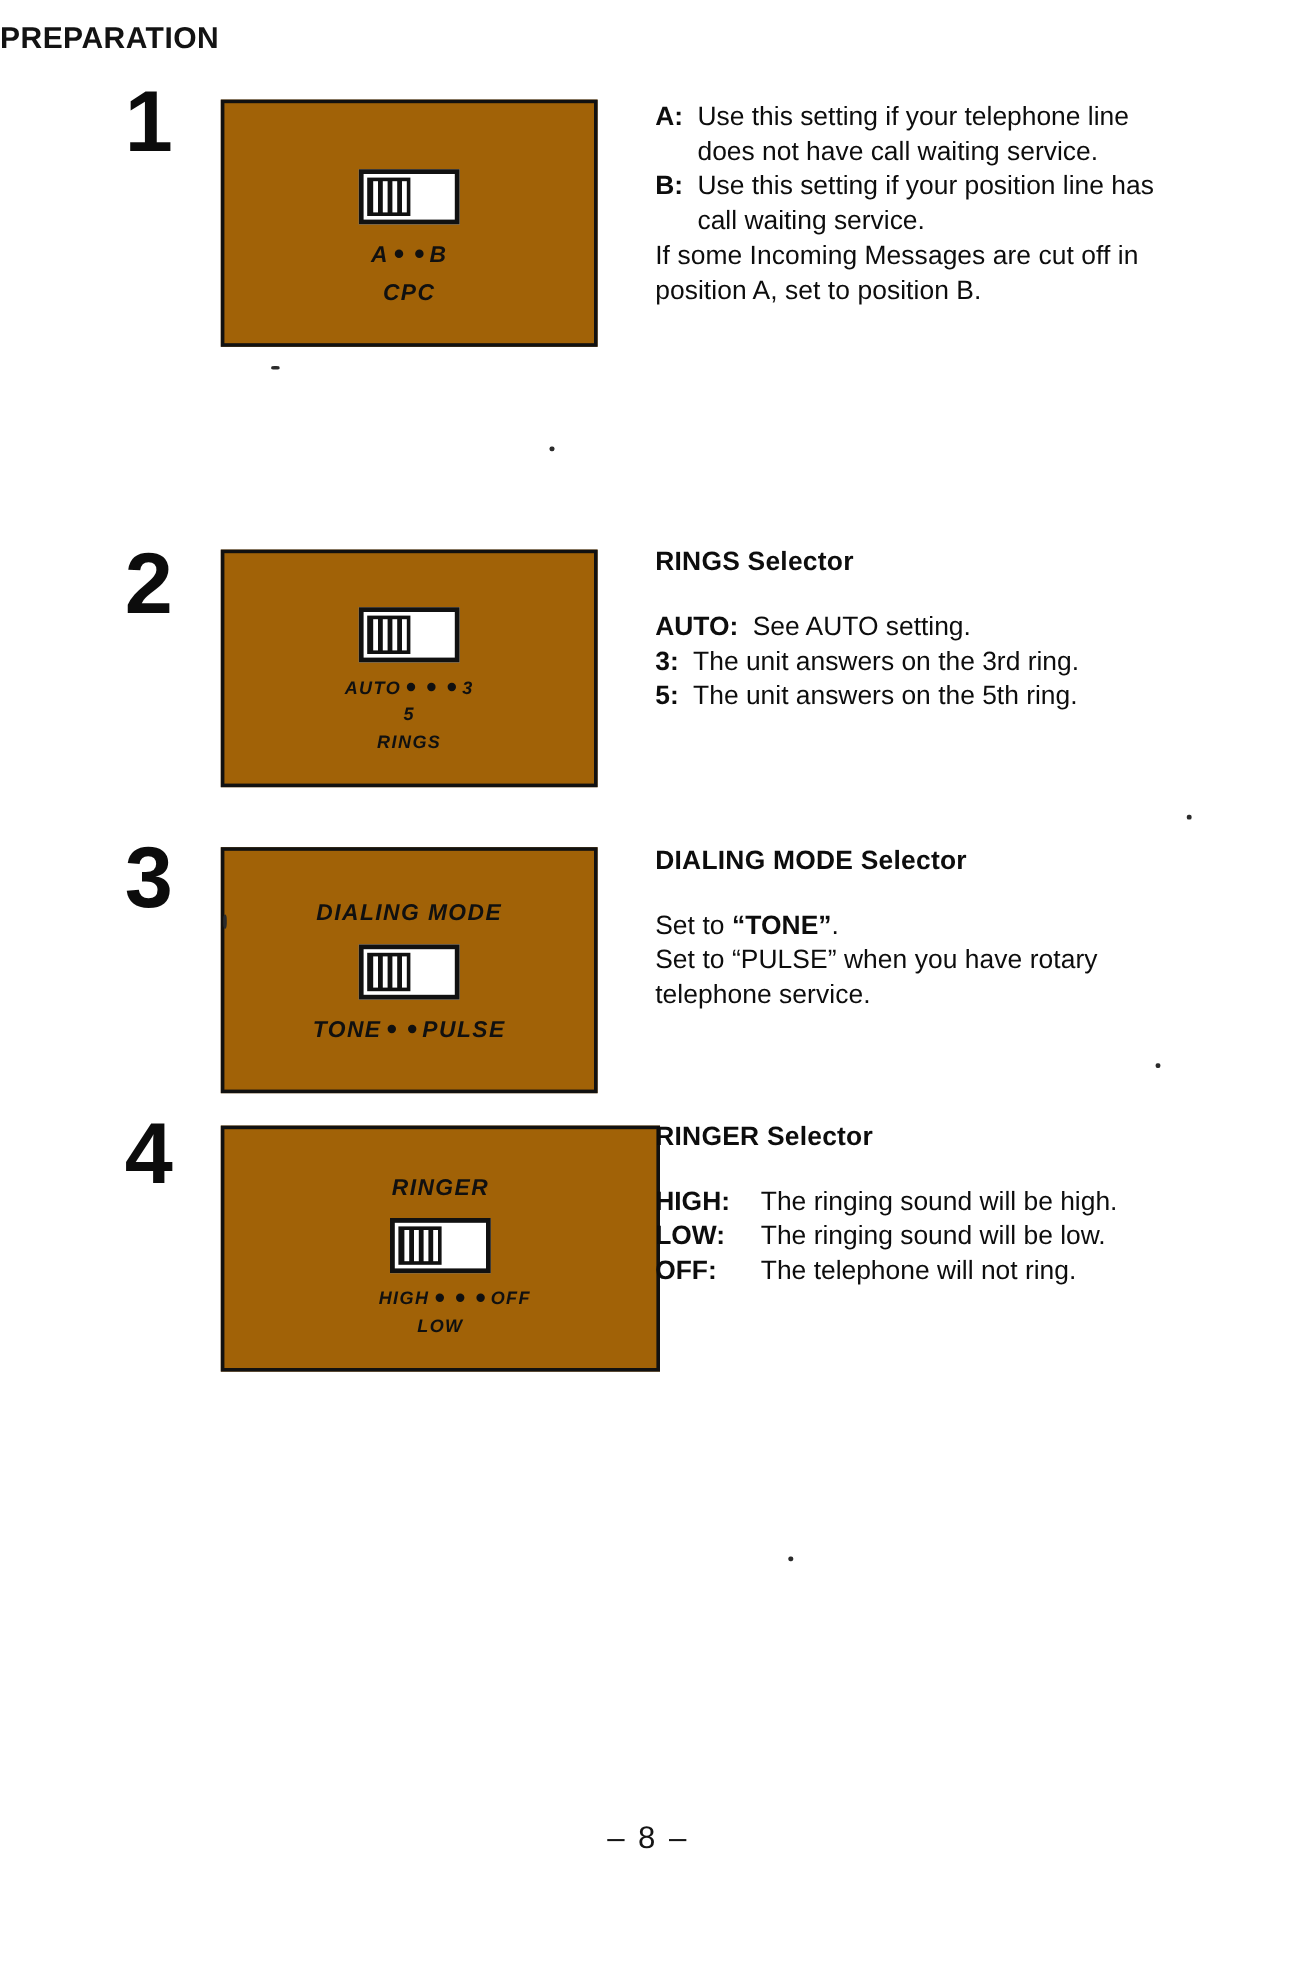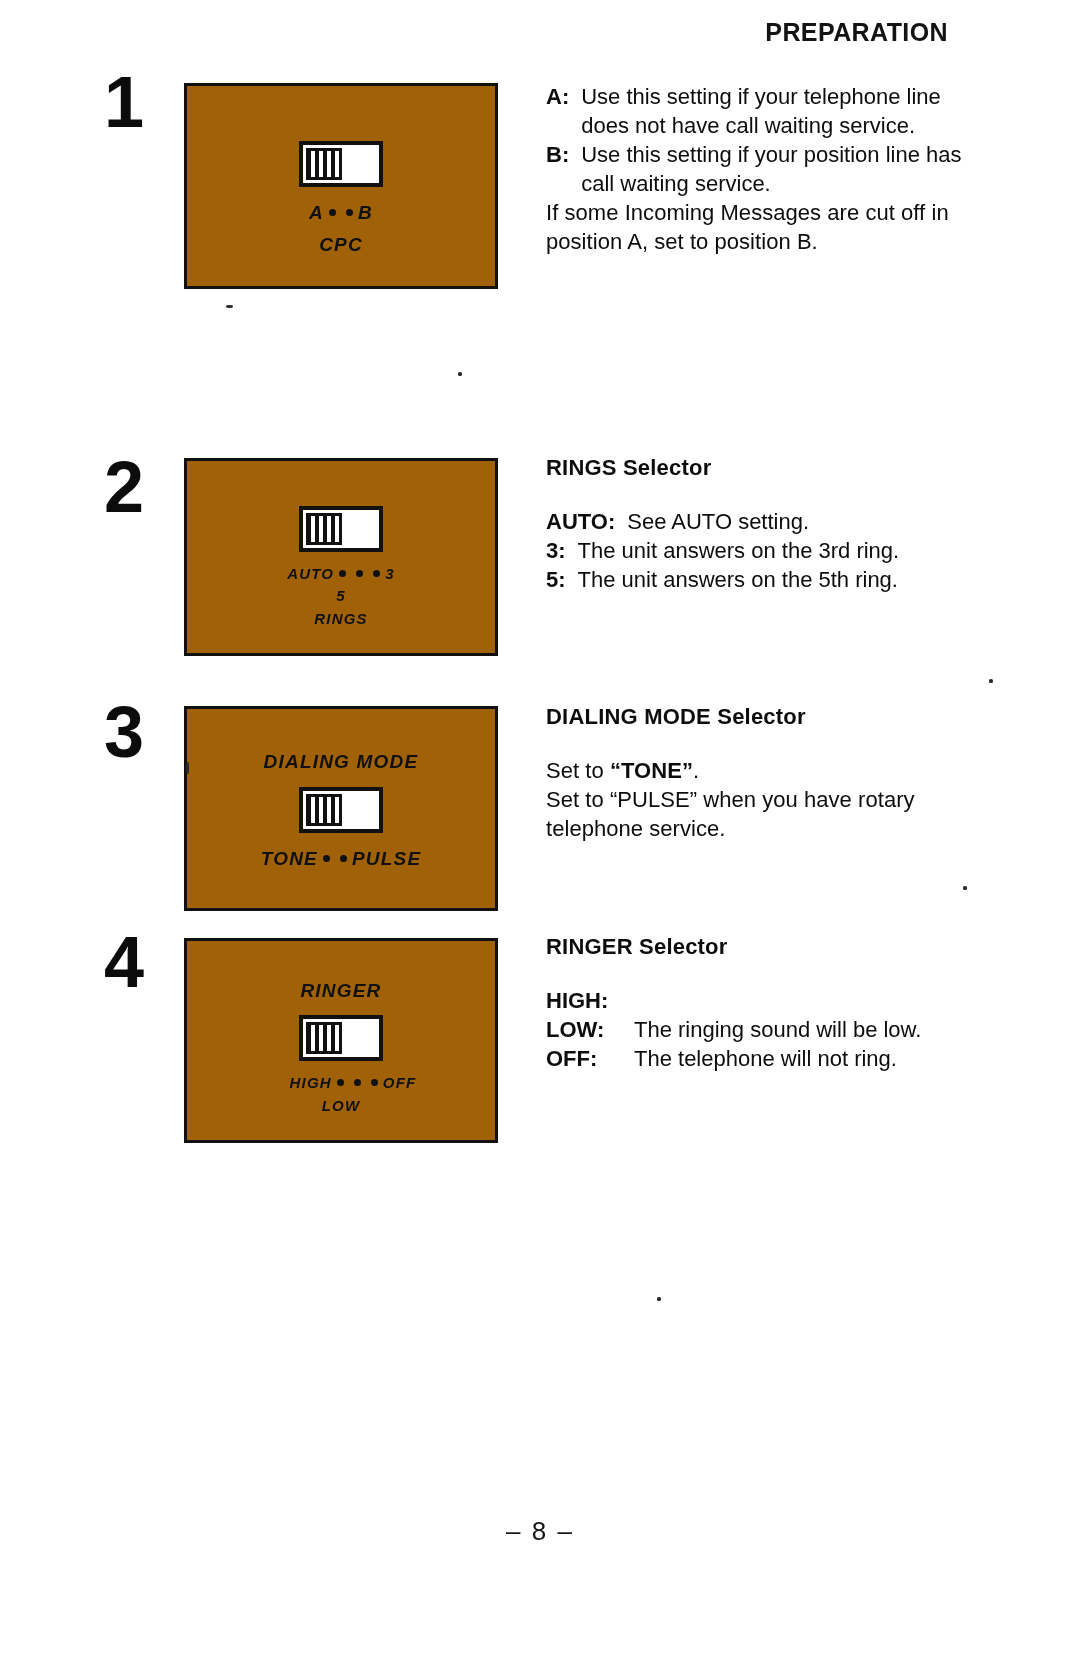--- a/index.html
+++ b/index.html
@@ -15,21 +15,21 @@
     color: #000000;
     overflow: hidden;
   }
 
   
   .page-header {
     position: absolute;
     top: 18px;
     left: 0;
     width: 948px;
-    text-align: right;
+    text-align: left;
     font-size: 25px;
     font-weight: 700;
     letter-spacing: 0.4px;
     color: #131313;
   }
 
   
   .step-row {
     position: absolute;
     left: 0;
@@ -299,21 +299,21 @@
   <div class="text-col" style="top:4px;">
     <div class="sect-title">DIALING MODE Selector</div>
     <div class="body-line"><span>Set to </span><span class="b">“TONE”</span><span>.</span></div>
     <div class="body-line">Set to “PULSE” when you have rotary telephone service.</div>
   </div>
 </div>
 
 <div class="step-row" style="top:930px;">
   <div class="step-number">4</div>
 
-  <div class="fig-box" style="top:8px; width:314px; height:205px;">
+  <div class="fig-box" style="top:8px; width:366px; height:205px;">
     <div class="fig-inner">
       <div class="fig-stack" style="top:37px;">
         <div class="fig-label" style="margin-bottom:11px;">RINGER</div>
         <div class="switch-wrap">
           <span class="switch">
             <span class="knob">
               <span class="rib" style="left:5px;"></span>
               <span class="rib" style="left:13px;"></span>
               <span class="rib" style="left:21px;"></span>
               <span class="rib" style="left:29px;"></span>
@@ -325,20 +325,21 @@
         </div>
         <div class="fig-label small" style="margin-top:3px;">LOW</div>
       </div>
     </div>
   </div>
 
   <div class="text-col" style="top:4px;">
     <div class="sect-title">RINGER Selector</div>
     <div class="defn">
       <span class="term" style="flex:0 0 88px;">HIGH:</span>
+      <span class="desc">The ringing sound will be high.</span>
     </div>
     <div class="defn">
       <span class="term" style="flex:0 0 88px;">LOW:</span>
       <span class="desc">The ringing sound will be low.</span>
     </div>
     <div class="defn">
       <span class="term" style="flex:0 0 88px;">OFF:</span>
       <span class="desc">The telephone will not ring.</span>
     </div>
   </div>

